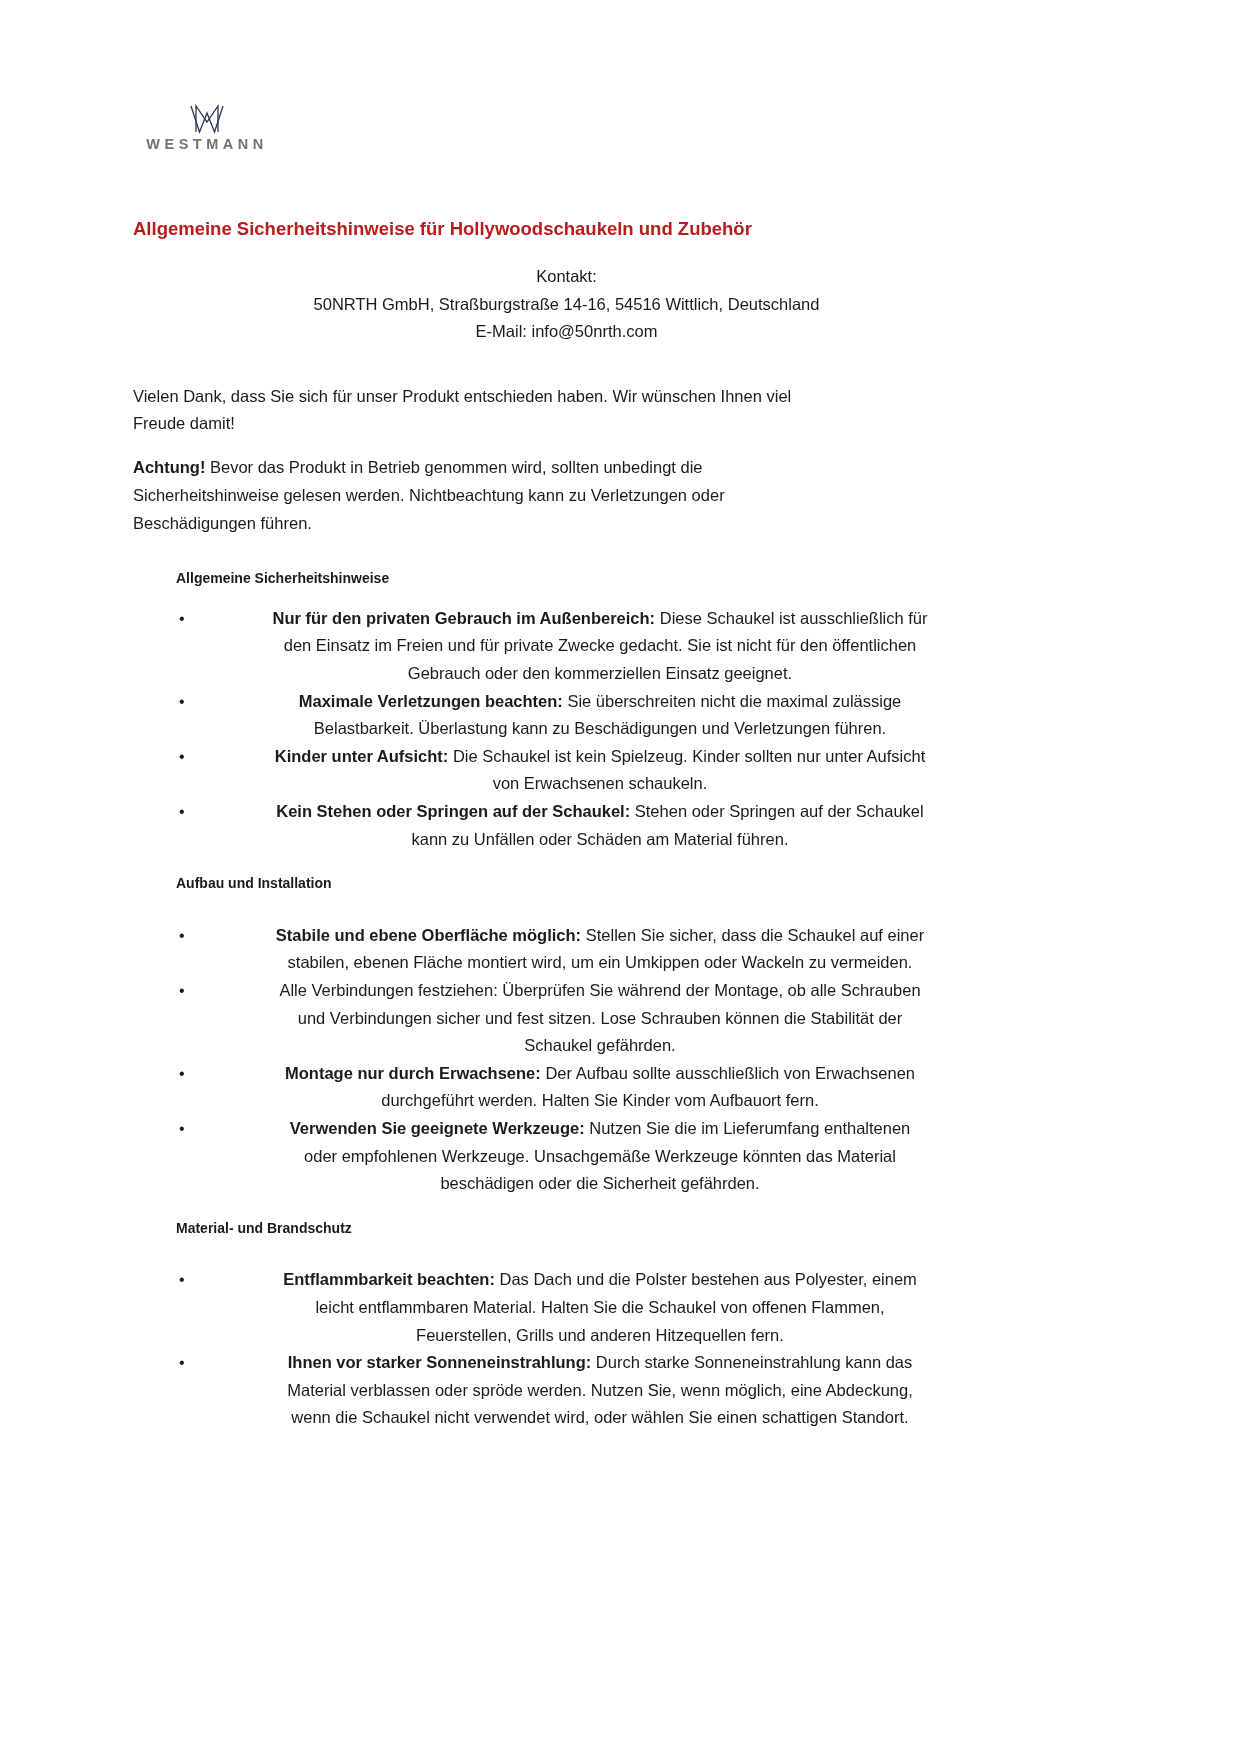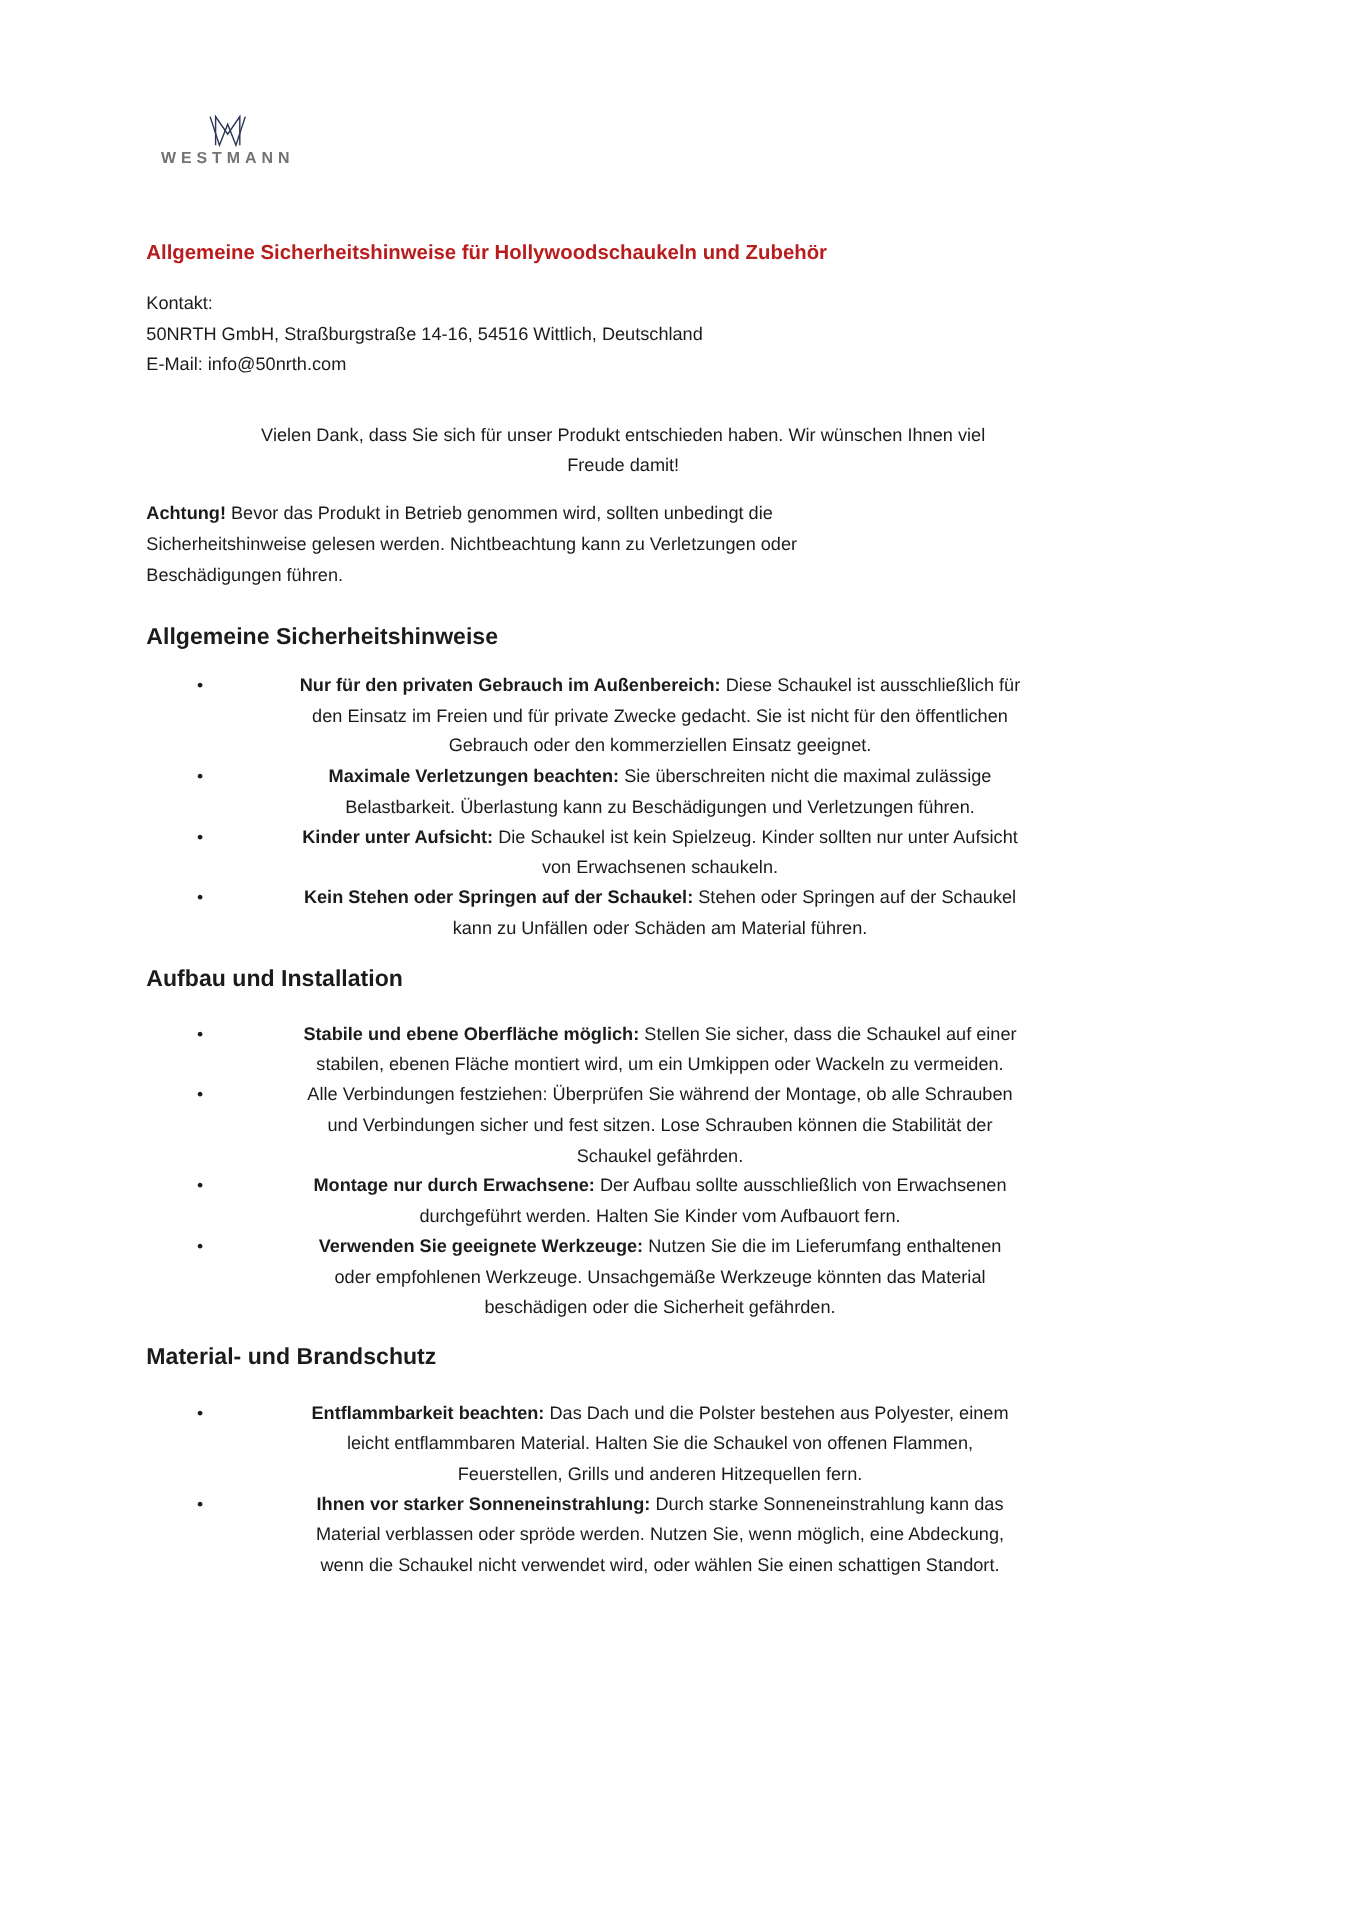--- a/index.html
+++ b/index.html
@@ -27,30 +27,31 @@
 
   
   .doc-title {
     margin-top: 66px;
     font-size: 18.5px; font-weight: 700;
     color: #b91c1c;
   }
   .body-text { font-size: 16.5px; line-height: 27.6px; }
 
   .contact { margin-top: 23px; }
-  .contact div { white-space: pre-line; }
+  .contact div { white-space: pre-line; text-align: center; }
 
   .para { white-space: pre-line; }
-  .intro { margin-top: 37px; text-align: center; }
+  .intro { margin-top: 37px; }
   .warning { margin-top: 2px; }
   .lead { font-weight: 700; }
 
   .section-heading {
-    font-size: 21px; font-weight: 700; line-height: 27.6px;
+    font-size: 14px; font-weight: 700; line-height: 27.6px;
     margin-top: 28px;
+    margin-left: 43px;
   }
   .section-heading.tight { margin-top: 17px; }
 
   ul.bullets { margin: 12px; padding: 0 0 0 67px; list-style: none; text-align: center; }
   ul.bullets.gap { margin-top: 24px; }
   ul.bullets li {
     position: relative;
     white-space: pre-line;
     font-size: 16.5px; line-height: 27.6px;
   }

